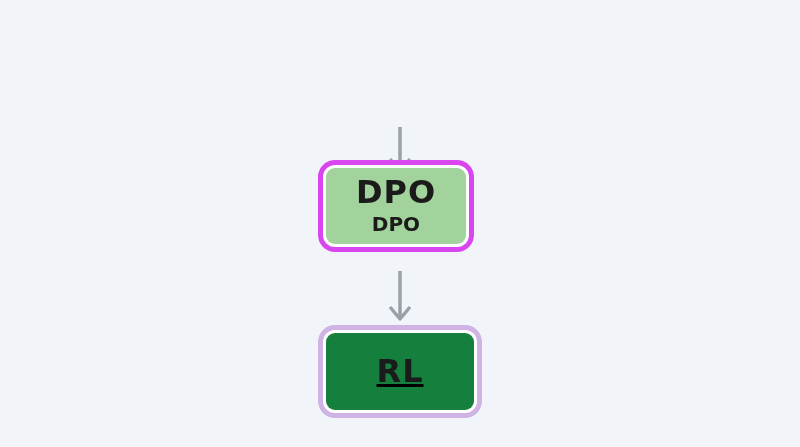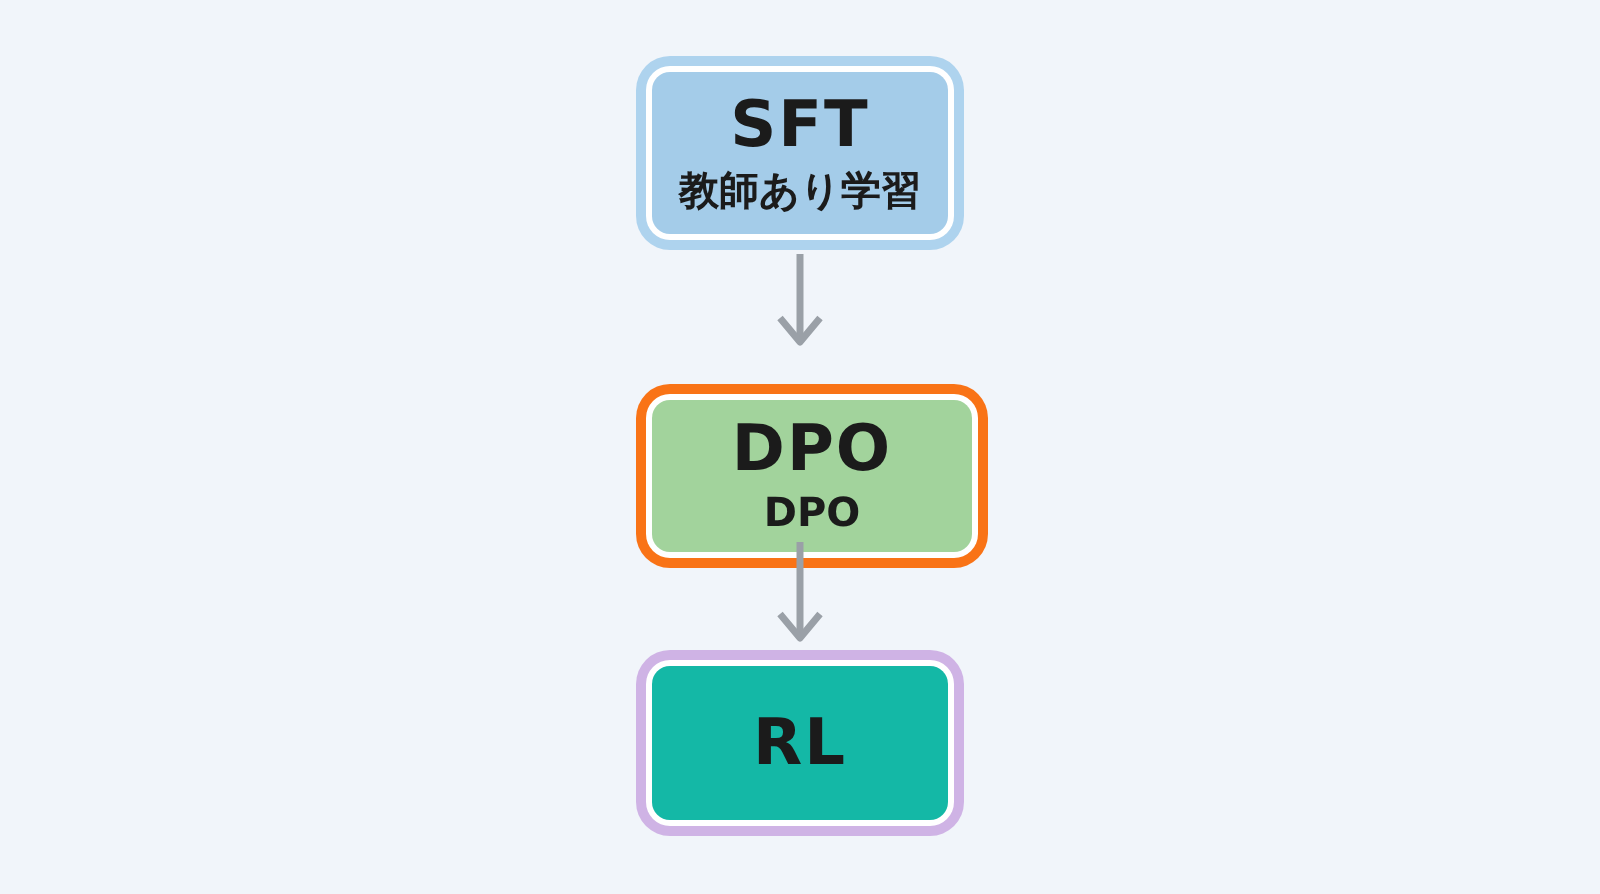--- a/index.html
+++ b/index.html
@@ -54,49 +54,41 @@
   .arrow {
     position: absolute;
     display: block;
   }
 </style>
 </head>
 <body>
 
 <div class="stage" style="background: rgb(241, 245, 250);">
 
-  <div class="node-outer" style="left: 318px; top: 28px; width: 164px; height: 97px; background: rgb(174, 211, 238);">
-    <div class="node-mid">
-      <div class="node-fill" style="background: rgb(164, 204, 233);">
-        <div class="node-title">SFT</div>
-        <div class="node-subtitle">教師あり学習</div>
-      </div>
-    </div>
-  </div>
 
   <svg class="arrow" style="left: 385px; top: 127px; color: rgb(154, 160, 167);" width="30" height="47" viewBox="0 0 30 47">
     <line x1="15" y1="0" x2="15" y2="43" stroke="currentColor" stroke-width="3.5"></line>
     <polyline points="5,32 15,44 25,32" fill="none" stroke="currentColor" stroke-width="3.5" stroke-linejoin="round"></polyline>
   </svg>
 
-  <div class="node-outer" style="left: 318px; top: 192px; width: 176px; height: 92px; background: #f97316;">
+  <div class="node-outer" style="left: 318px; top: 160px; width: 156px; height: 92px; background: #d946ef;">
     <div class="node-mid">
       <div class="node-fill" style="background: rgb(162, 211, 156);">
         <div class="node-title">DPO</div>
         <div class="node-subtitle">DPO</div>
       </div>
     </div>
   </div>
 
   <svg class="arrow" style="left: 385px; top: 271px; color: rgb(154, 160, 167);" width="30" height="51" viewBox="0 0 30 51">
     <line x1="15" y1="0" x2="15" y2="47" stroke="currentColor" stroke-width="3.5"></line>
     <polyline points="5,36 15,48 25,36" fill="none" stroke="currentColor" stroke-width="3.5" stroke-linejoin="round"></polyline>
   </svg>
 
   <div class="node-outer" style="left: 318px; top: 325px; width: 164px; height: 93px; background: rgb(207, 179, 229);">
     <div class="node-mid">
-      <div class="node-fill" style="background: #14b8a6;">
+      <div class="node-fill" style="background: #15803d; text-decoration: underline;">
         <div class="node-title">RL</div>
       </div>
     </div>
   </div>
 
 </div>
 
 </body></html>

